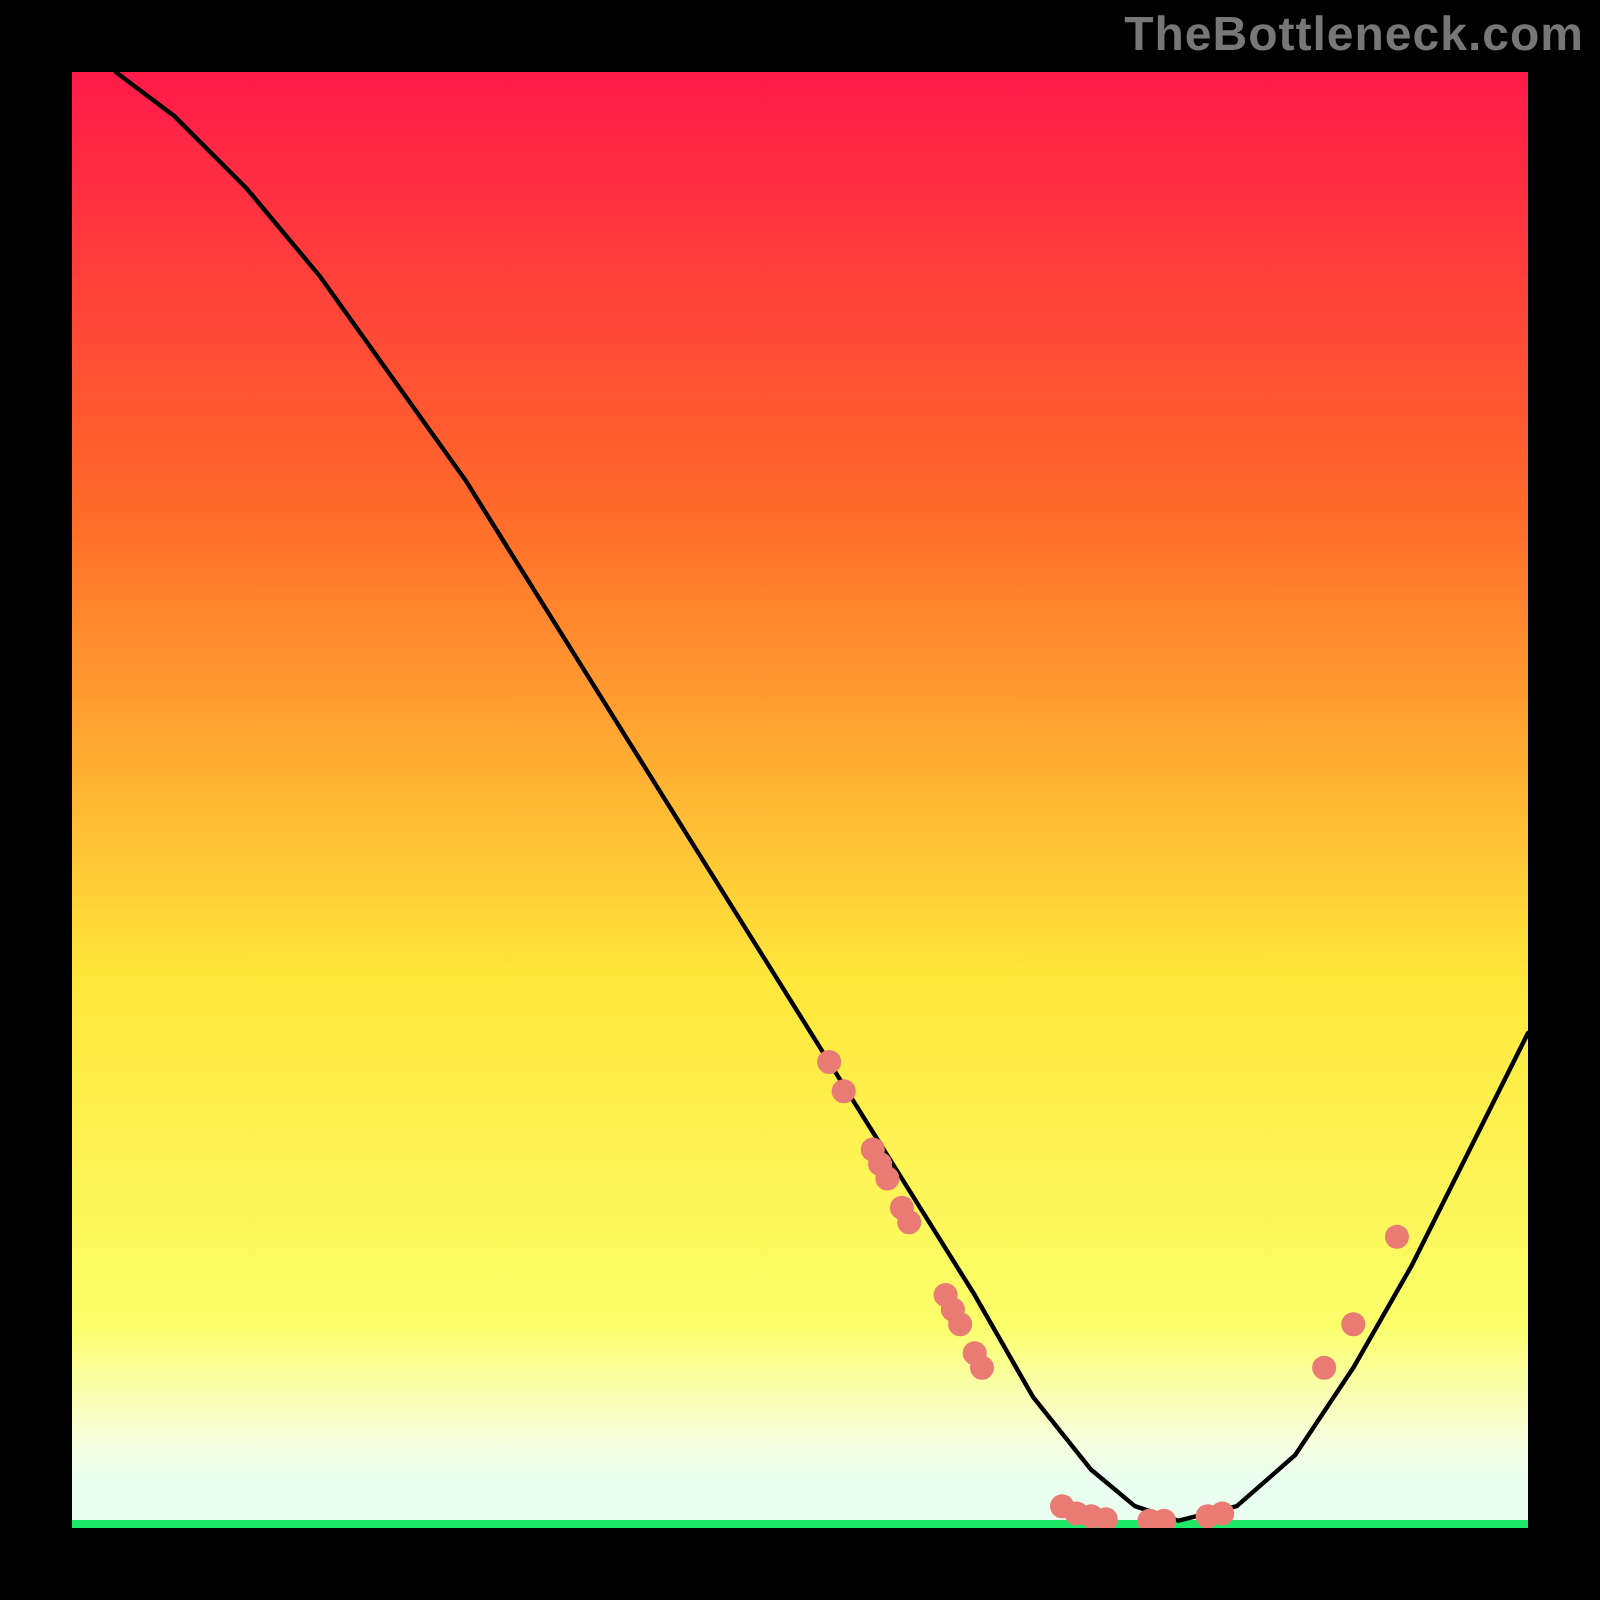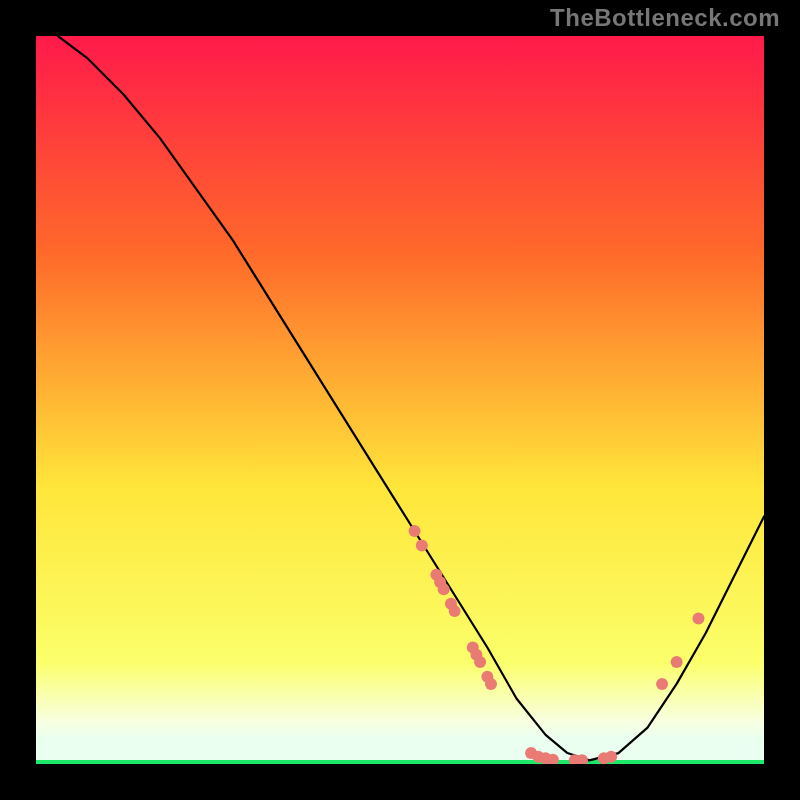--- a/index.html
+++ b/index.html
@@ -11,21 +11,21 @@
     overflow: hidden;
   }
   .container {
     position: relative;
     width: 800px;
     height: 800px;
   }
   .watermark {
     position: absolute;
     top: 4px;
-    right: 20px;
+    right: 8px;
     font-family: Arial, Helvetica, sans-serif;
     font-size: 24px;
     font-weight: bold;
     color: #777777;
     z-index: 10;
     letter-spacing: 0.5px;
     margin-left: 23px;
   }
   .plot-wrap {
     position: absolute;

